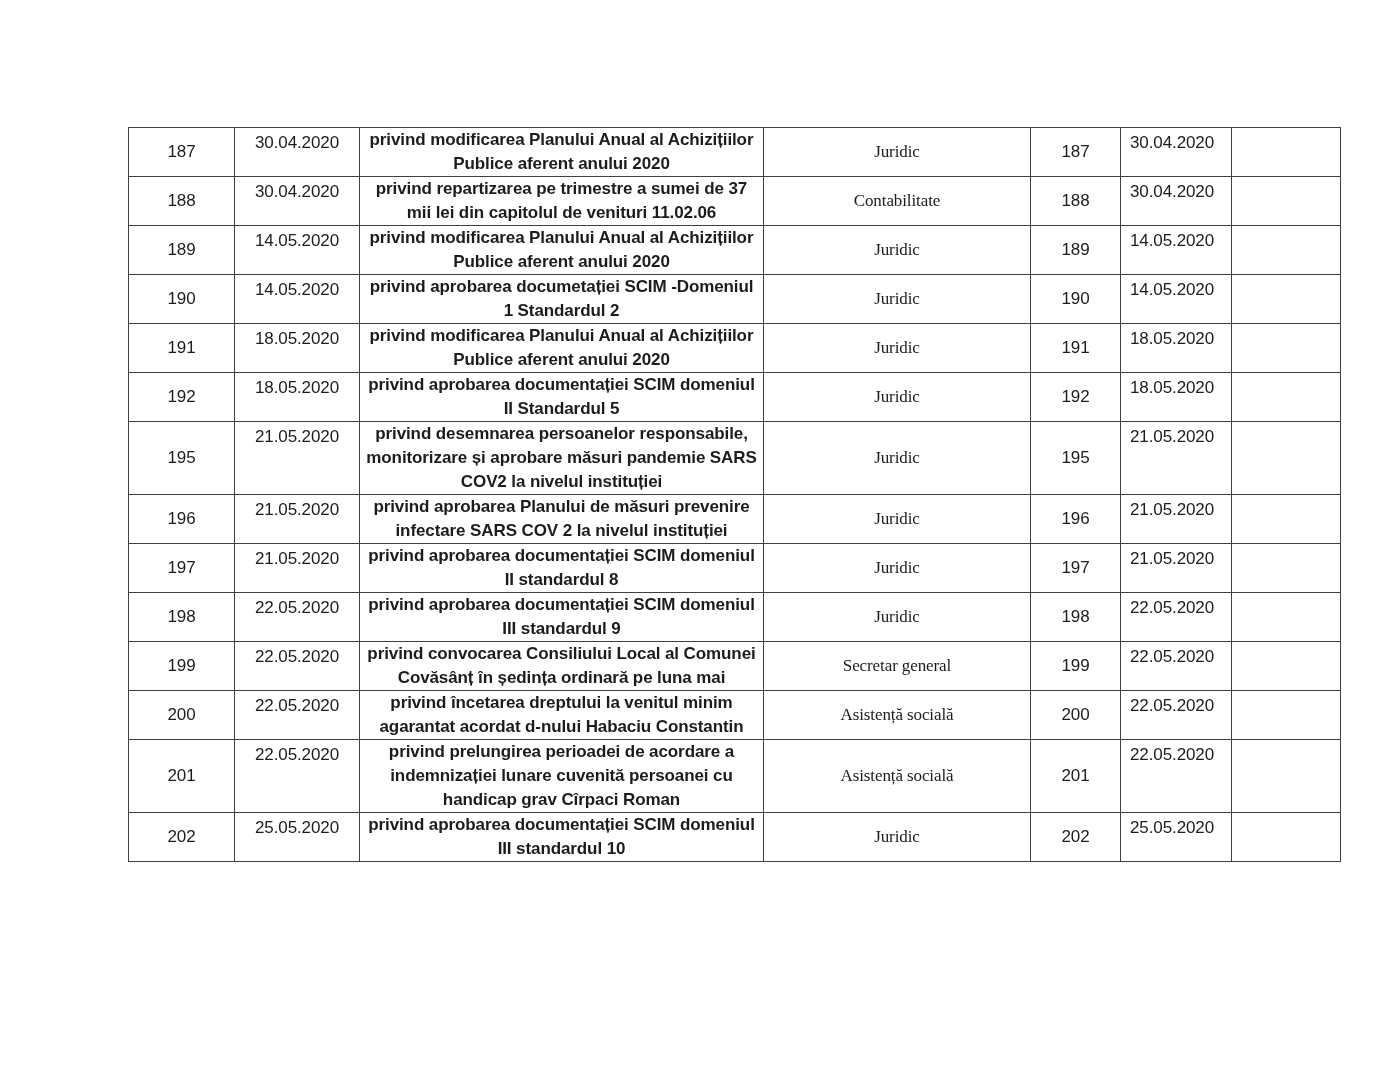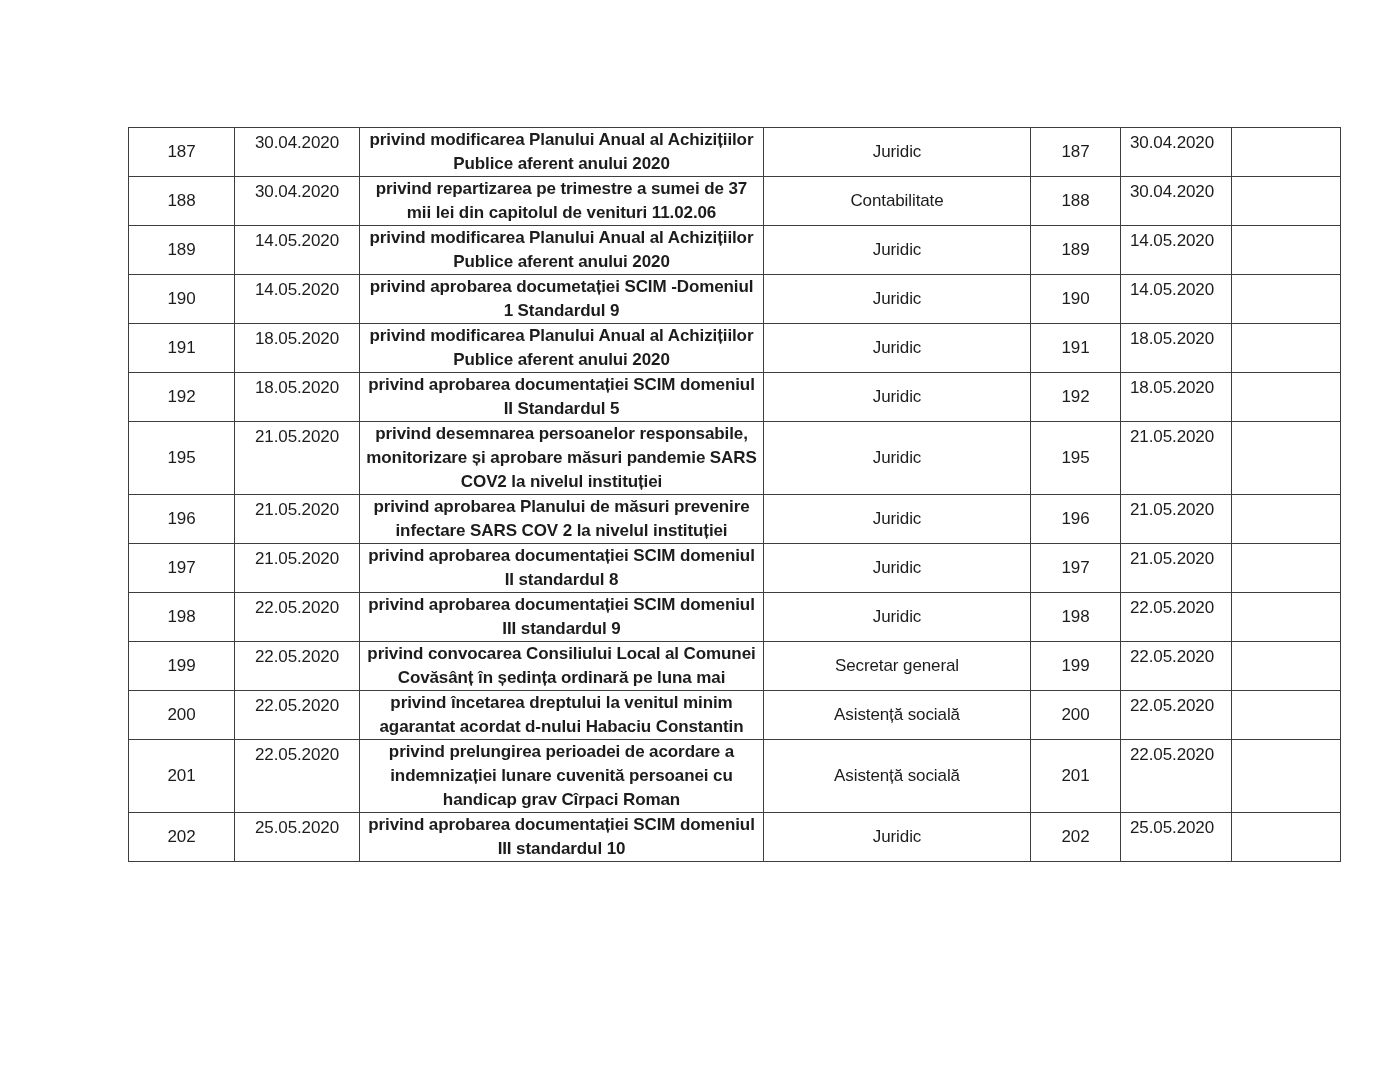--- a/index.html
+++ b/index.html
@@ -27,21 +27,21 @@
     line-height: 24px;
     letter-spacing: -0.1px;
   }
   table.registry td {
     border: 1.5px solid #3e3e3e;
     overflow: hidden;
   }
   td.c-nr        { text-align: center; vertical-align: middle; }
   td.c-date      { text-align: center; vertical-align: top; padding-top: 3px; }
   td.c-desc      { text-align: center; vertical-align: top; white-space: pre-line; padding: 0 2px; font-weight: bold; }
-  td.c-dept      { text-align: center; vertical-align: middle; }
+  td.c-dept      { text-align: center; vertical-align: middle; font-family: Liberation Serif, serif; }
   td.c-nr2       { text-align: center; vertical-align: middle; }
   td.c-date2     { text-align: left;   vertical-align: top; padding-top: 3px; padding-left: 9px; }
   td.c-obs       { vertical-align: top; }
   table.registry tr { height: 48px; }
 </style>
 </head>
 <body>
 
 <div class="page">
   <table class="registry">
@@ -85,21 +85,21 @@
     <td class="c-dept">Juridic</td>
     <td class="c-nr2">189</td>
     <td class="c-date2">14.05.2020</td>
     <td class="c-obs"></td>
   </tr>
 
   <tr>
     <td class="c-nr">190</td>
     <td class="c-date">14.05.2020</td>
     <td class="c-desc">privind aprobarea documetației SCIM -Domeniul
-1 Standardul 9</td>
+1 Standardul 2</td>
     <td class="c-dept">Juridic</td>
     <td class="c-nr2">190</td>
     <td class="c-date2">14.05.2020</td>
     <td class="c-obs"></td>
   </tr>
 
   <tr>
     <td class="c-nr">191</td>
     <td class="c-date">18.05.2020</td>
     <td class="c-desc">privind modificarea Planului Anual al Achizițiilor

